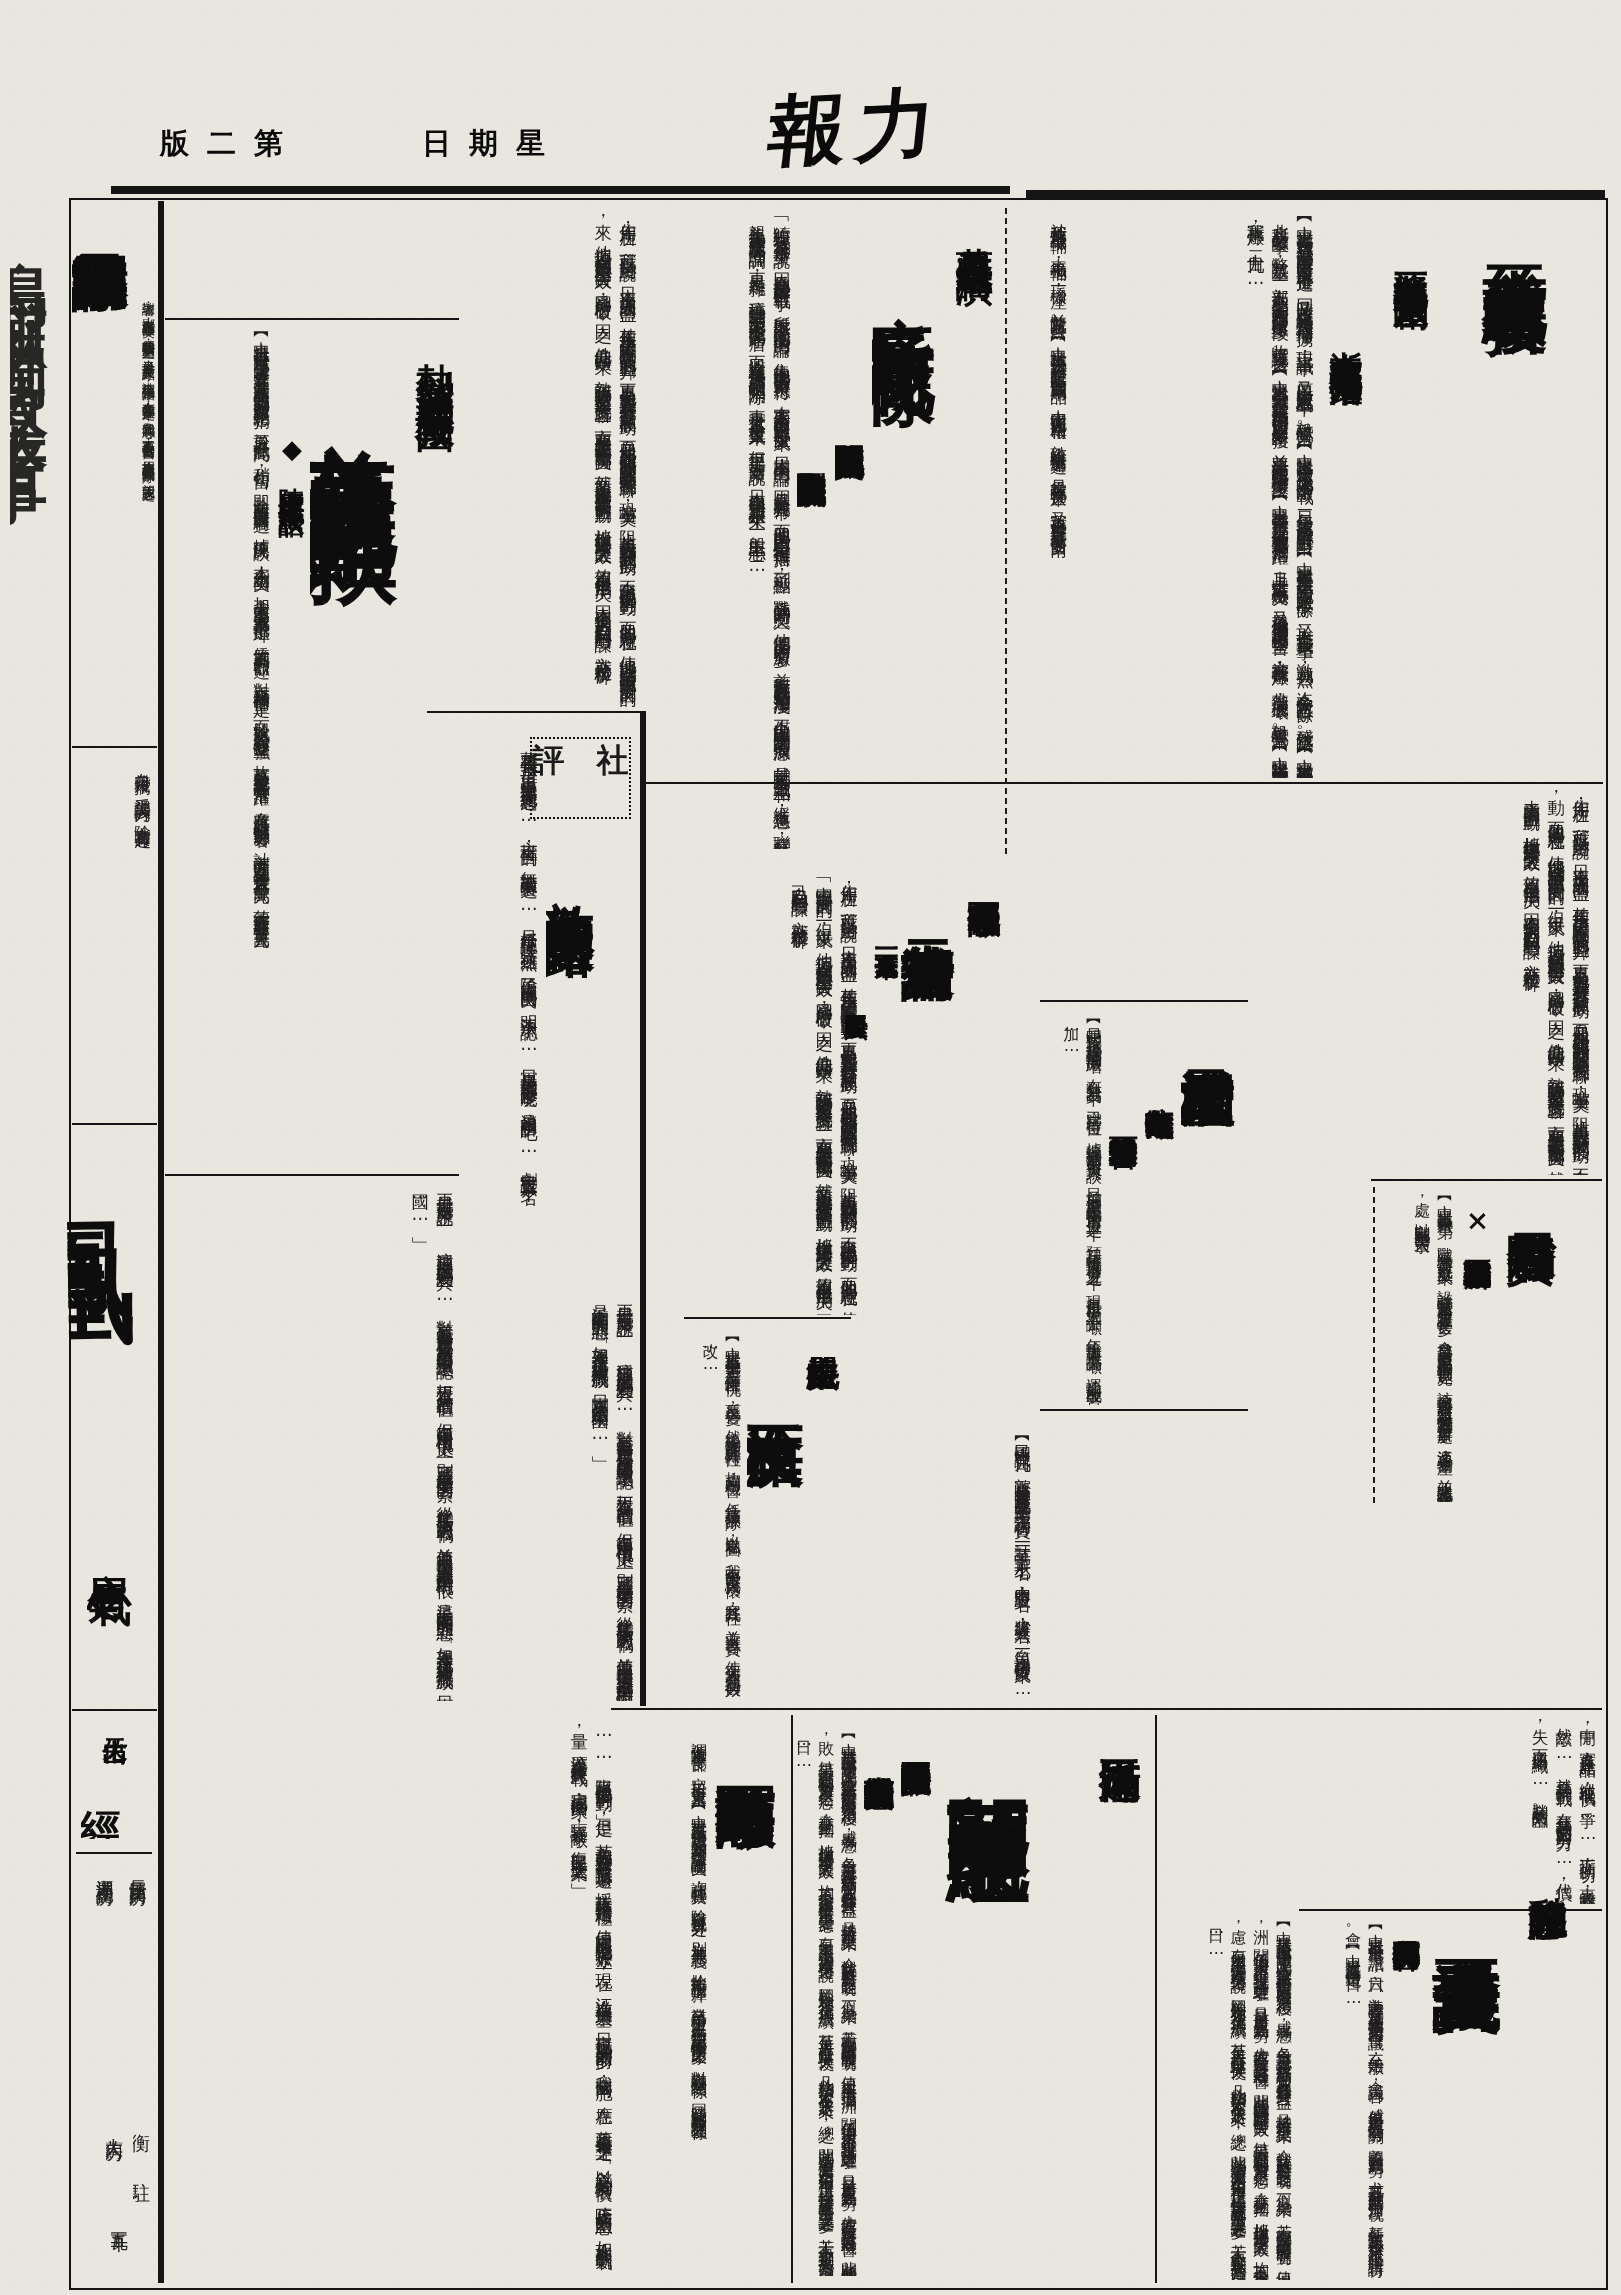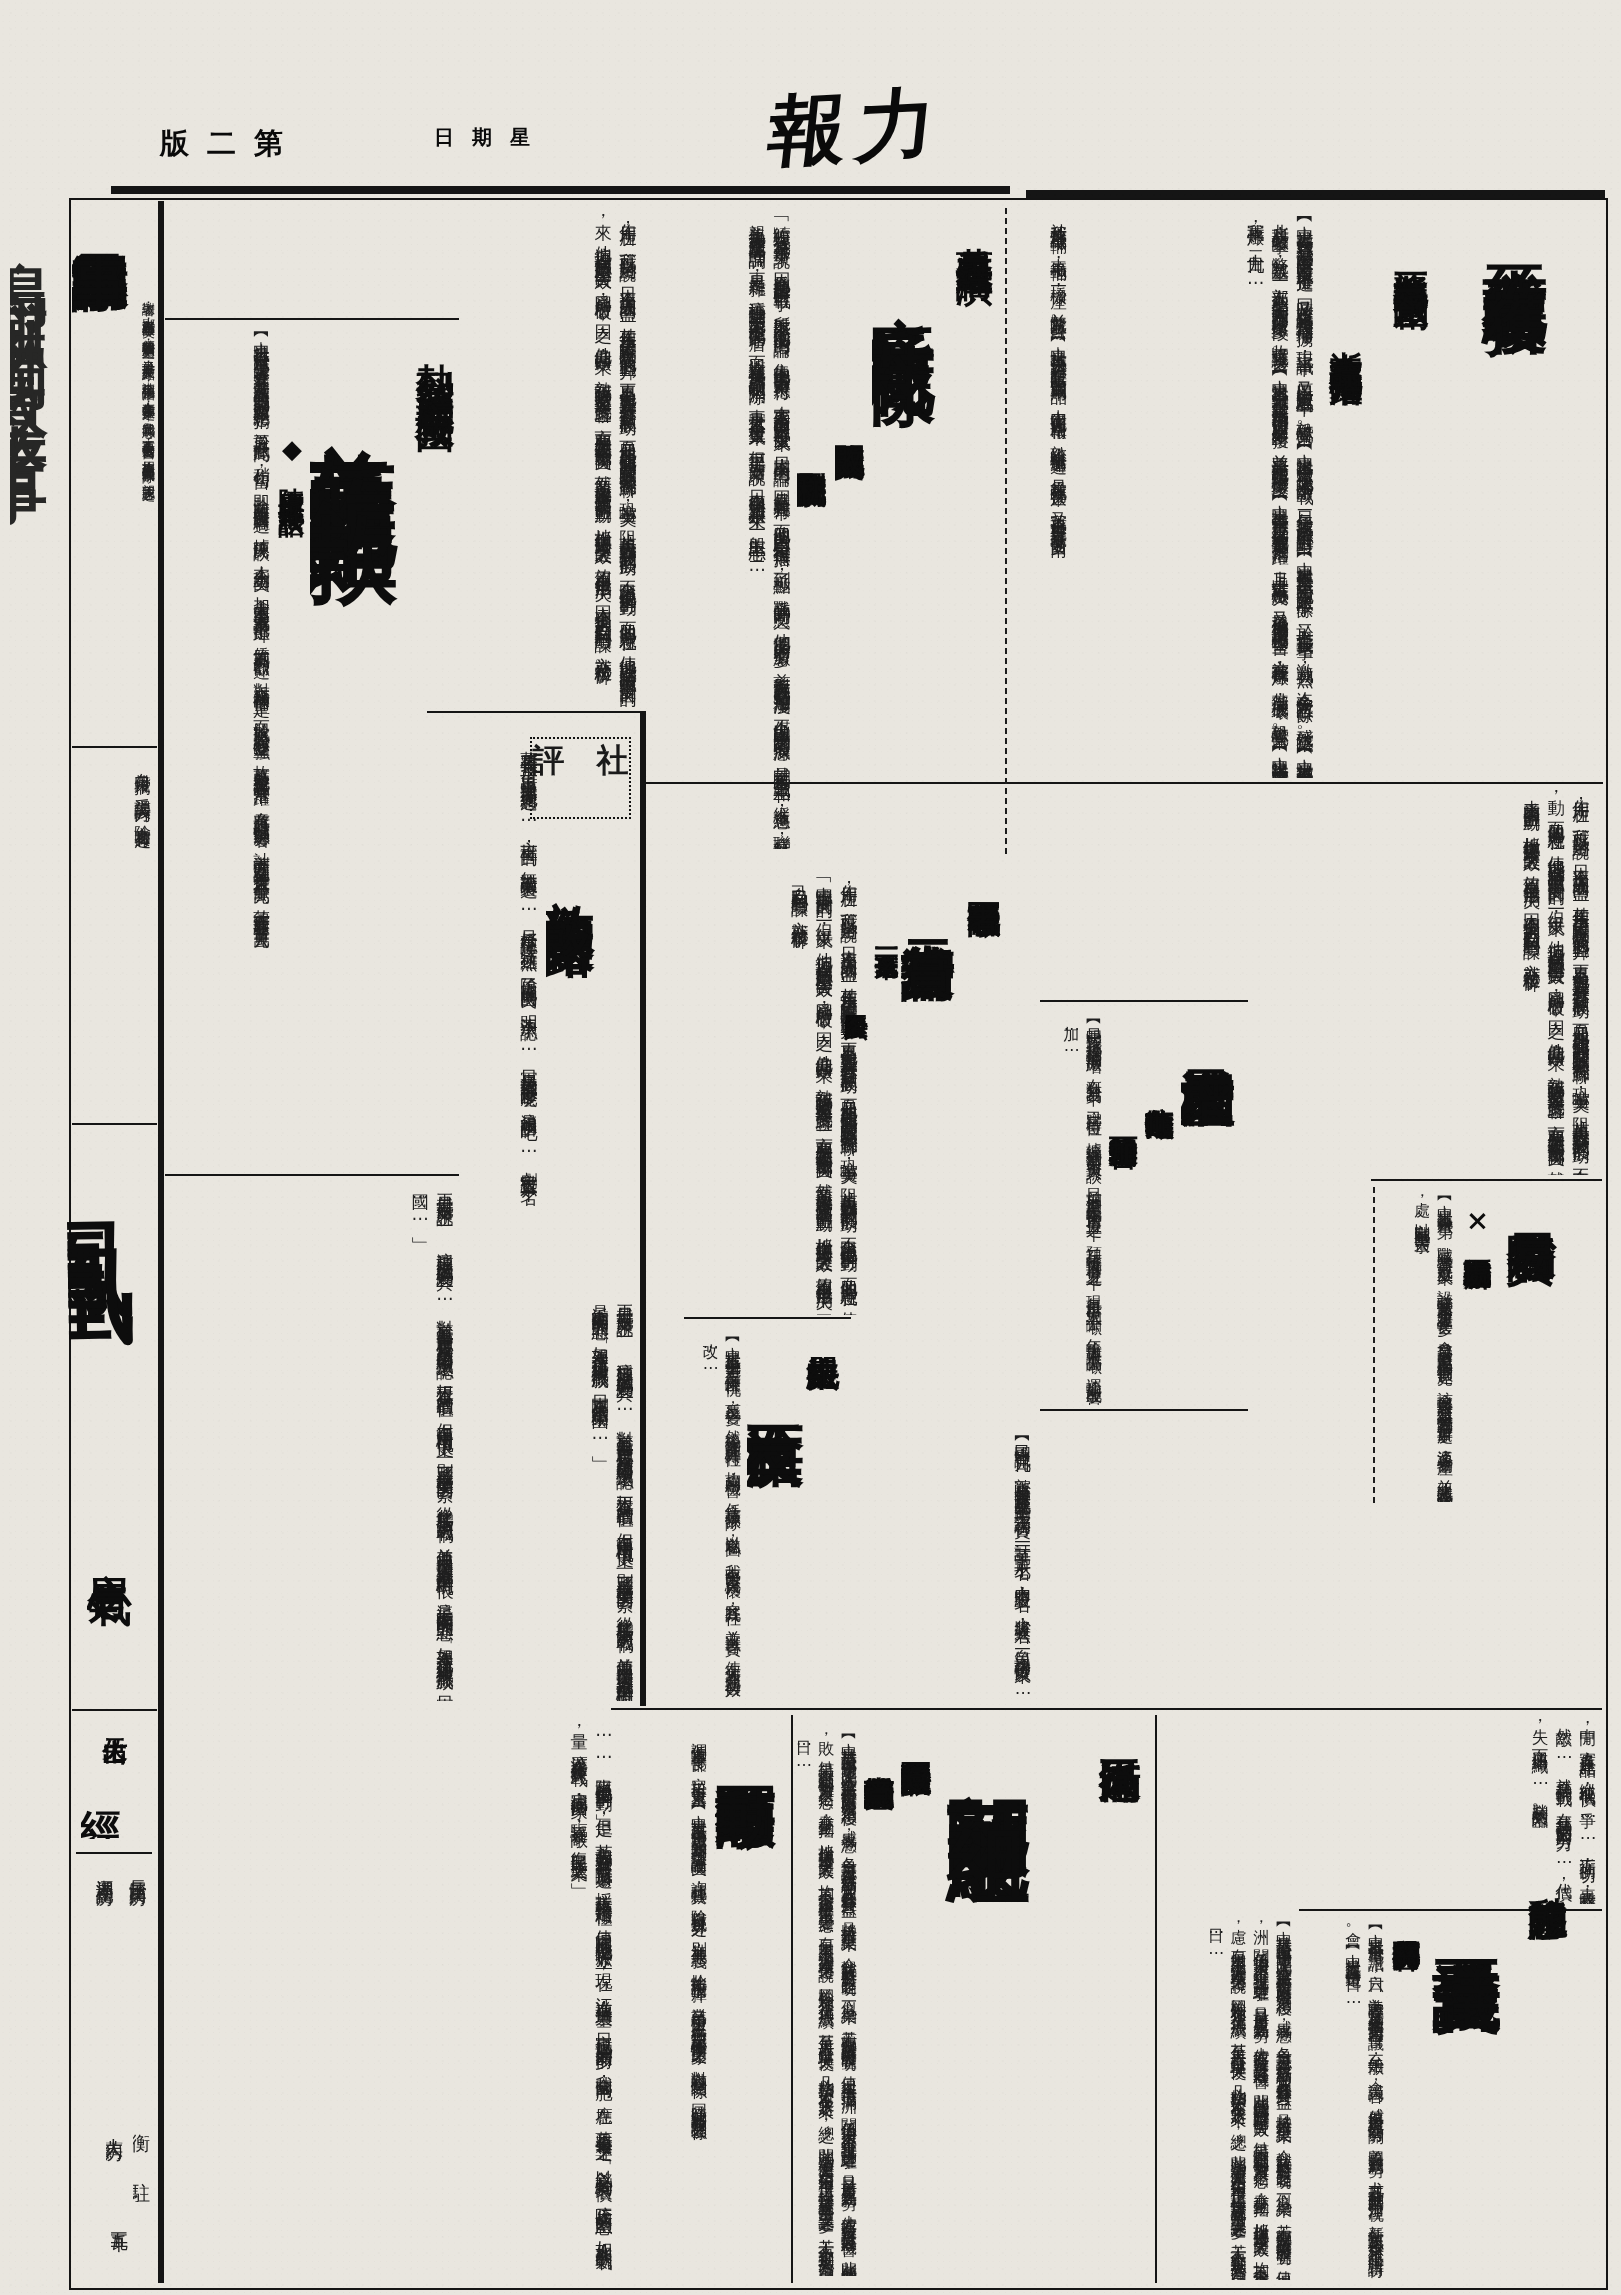--- a/index.html
+++ b/index.html
@@ -26,21 +26,21 @@
   .edge-strip{opacity:.88;filter:blur(0.3px);}
 </style>
 </head>
 <body>
 
 <div id="page">
 
   <div class="abs v edge-strip hl" style="left:9.7px;top:208px;width:51px;height:868px;font-size:67px;letter-spacing:28px;">鳴謝淋濁救星啓事</div>
 
   <div class="abs masthead" style="left:160px;top:124px;font-size:29px;letter-spacing:18px;">版二第</div>
-  <div class="abs masthead" style="left:434px;top:124px;font-size:20px;letter-spacing:18px;text-align:right;">日期星</div>
+  <div class="abs masthead" style="left:422px;top:124px;font-size:29px;letter-spacing:18px;text-align:right;">日期星</div>
   <div class="abs masthead logo" style="left:769px;top:76px;font-size:78px;">報力</div>
 
   <div class="abs hr thick" style="left:111px;top:186px;width:899px;"></div>
   <div class="abs hr thick" style="left:1026px;top:190px;width:579px;"></div>
 
   <div class="abs frame" style="left:69px;top:198px;width:1535px;height:2088px;"></div>
   <div class="abs vr thick" style="left:158px;top:201px;height:2082px;"></div>
 
   <div class="abs v hl" style="left:1456px;top:212px;width:104px;height:562px;font-size:65px;letter-spacing:4.2px;">晉南豫北續有斬獲</div>
   <div class="abs v hl" style="left:1387px;top:244px;width:47px;height:458px;font-size:35px;letter-spacing:2.1px;">贛北挺進靖安一帶予敵重創</div>

